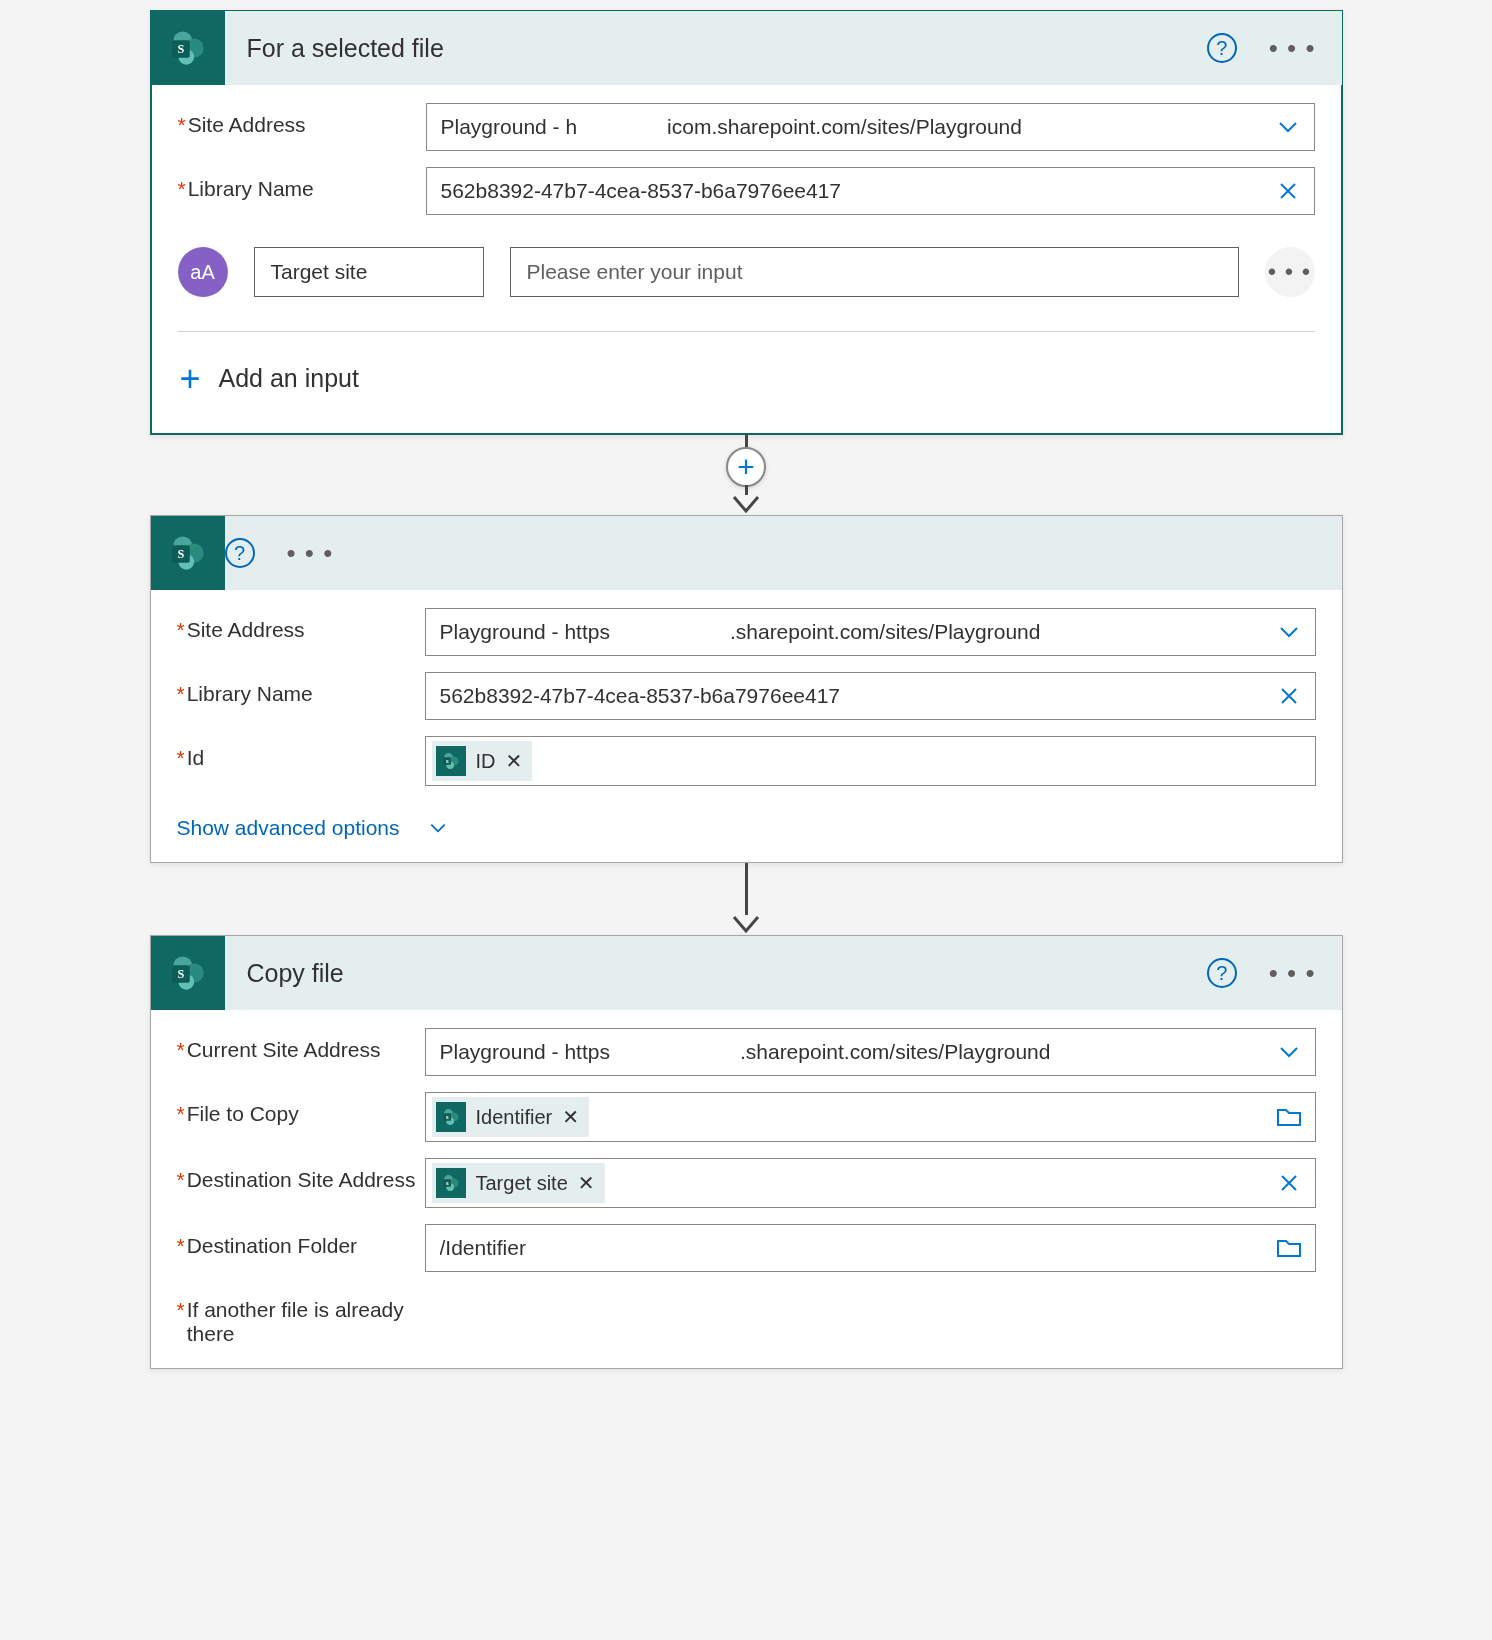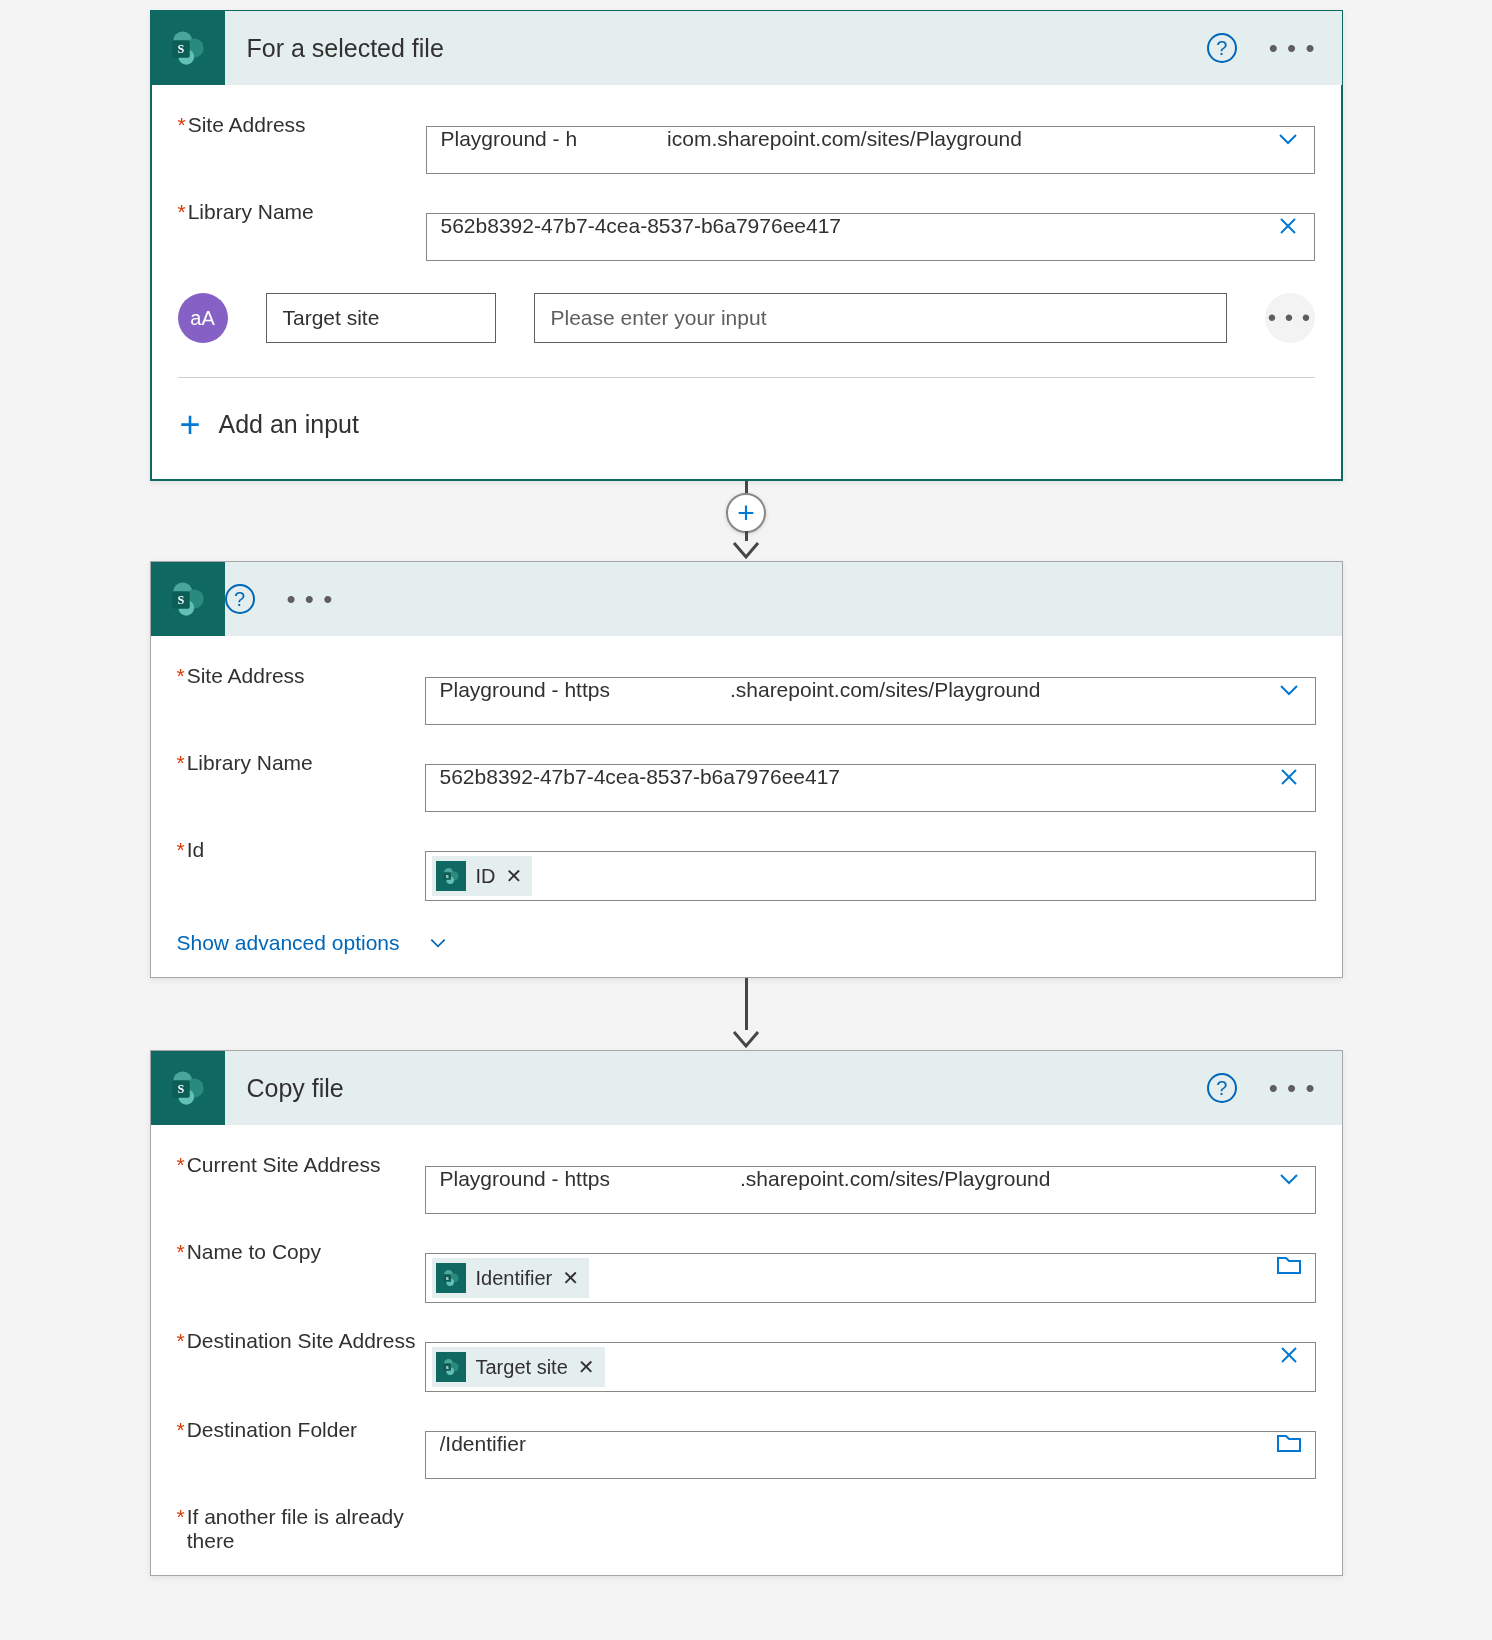--- a/index.html
+++ b/index.html
@@ -42,42 +42,41 @@
     font-size: 20px; cursor: pointer; margin-right: 24px;
   }
   .more-icon { cursor:pointer; color:#605e5c; font-size: 26px; letter-spacing: 1px; line-height: 10px; padding: 0 8px;}
   .card-body { padding: 18px 26px 22px 26px; }
   .row { display:flex; align-items:flex-start; margin-bottom: 16px; }
   .row:last-child { margin-bottom: 0; }
   .lbl { width: 248px; flex-shrink:0; padding-top: 10px; font-size: 21px; color:#323130; display:flex; }
   .req { color:#d83b01; margin-right: 2px; }
   .field {
     flex:1; min-height: 48px; border:1px solid #8a8886; background:#fff;
-    display:flex; align-items:flex-start; padding: 0 10px 0 14px; font-size: 21px;
+    display:flex; align-items:center; padding: 0 10px 0 14px; font-size: 21px;
     position: relative;
-    margin-top: 23px;
   }
   .field .txt { flex:1; white-space:nowrap; overflow:hidden; }
   .combo-btn { width:44px; display:flex; align-items:center; justify-content:center; cursor:pointer; color:#0078d4; margin-right:-6px;}
   .combo-btn svg { width: 24px; height: 24px; stroke: #0078d4; }
   .folder-btn svg { stroke:#0078d4; width:26px; height:22px; }
   .token {
     display:inline-flex; align-items:center; background:#e4eeee;
     height: 40px; margin: 4px 4px 4px 0; padding: 0 10px 0 4px; font-size: 20px;
   }
   .token-icon {
     width:30px; height:30px; background:#0f6962; margin-right:10px;
     display:flex; align-items:center; justify-content:center;
   }
   .token-icon svg { width:20px; height:20px; }
   .token-x { margin-left: 10px; cursor:pointer; font-size: 20px; }
   .field.has-tokens { padding-left: 6px; }
 
   .param-row {
-    display:flex; align-items:center; gap: 38px;
+    display:flex; align-items:center; gap: 26px;
     border-bottom: 1px solid #d0d0d0; padding: 16px 0 34px 0; margin-bottom: 10px;
   }
   .aa-badge {
     width:50px; height:50px; border-radius:50%; background:#8661c5;
     color:#fff; display:flex; align-items:center; justify-content:center;
     font-size: 20px; font-weight:400;
   }
   .param-name {
     border:1px solid #605e5c; height:50px; padding: 0 16px; font-size:21px;
     display:flex; align-items:center; min-width: 230px;
@@ -302,21 +301,21 @@
           <span class="combo-btn">
               <svg viewBox="0 0 24 24" fill="none" stroke-width="2">
                 <polyline points="4 8 12 16 20 8"></polyline>
               </svg>
             </span>
         </div>
       </div>
       <div class="row">
         <div class="lbl">
             <span class="req">*</span>
-            <span>Name to Copy</span>
+            <span>File to Copy</span>
           </div>
         <div class="field has-tokens">
           <span class="token">
             <span class="token-icon">
                 <svg viewBox="0 0 48 48">
                   <circle cx="18" cy="16" r="11" fill="#4aa69b"></circle>
                   <circle cx="31" cy="24" r="11" fill="#2b8a7e"></circle>
                   <circle cx="22" cy="34" r="9" fill="#63c0b5"></circle>
                   <rect x="6" y="15" width="18" height="18" rx="2" fill="#0b5d56"></rect>
                   <text x="15" y="29" font-size="13" fill="#fff" text-anchor="middle" font-weight="600">s</text>

